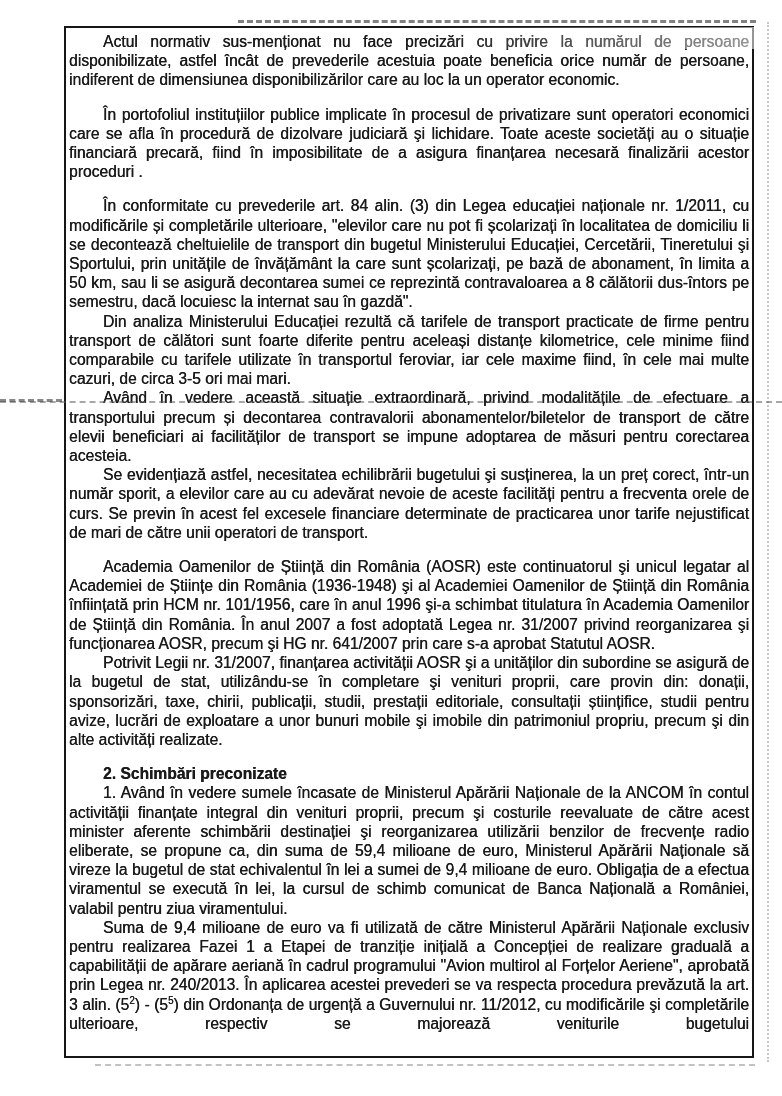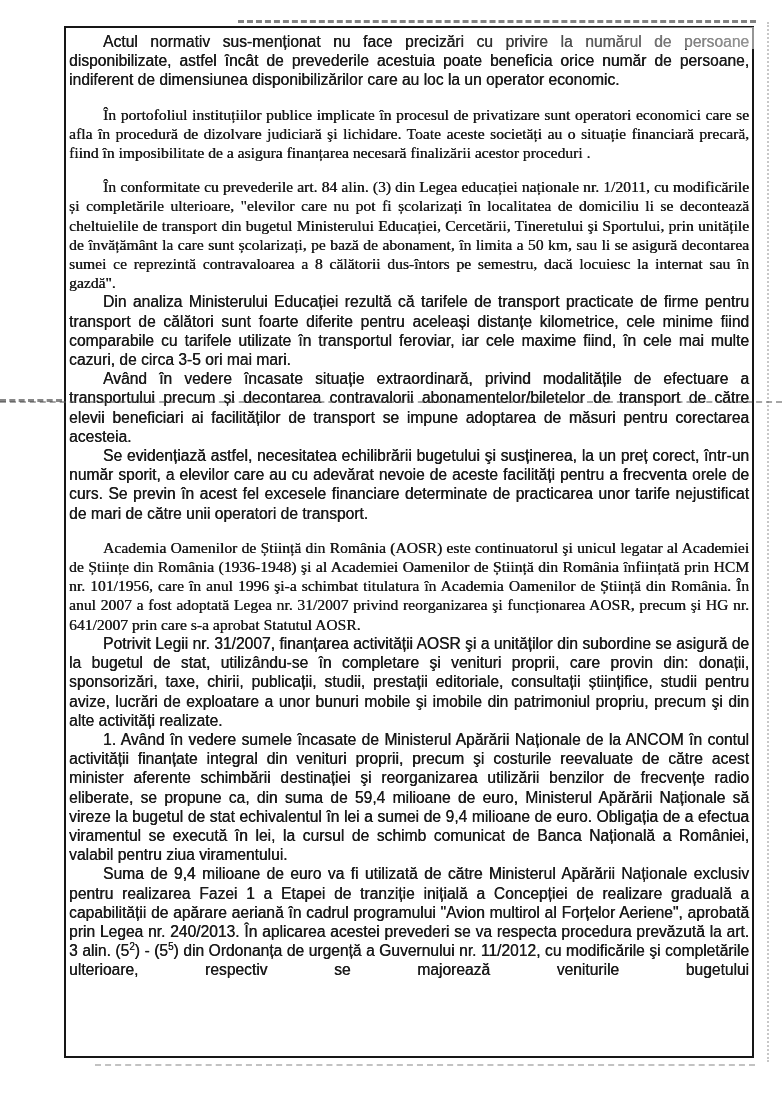--- a/index.html
+++ b/index.html
@@ -31,21 +31,21 @@
     background: transparent;
   }
   .doc-box p {
     margin: 0;
     font-size: 15.6px;
     line-height: 19.2px;
     text-align: justify;
     text-indent: 34px;
     text-shadow: 0.35px 0 0 currentColor; 
   }
-  .gap { margin-top: 15px !important; font-family: Liberation Serif, serif; }
+  .gap { margin-top: 15px !important; }
   .section-heading {
     font-weight: bold;
     text-shadow: 0.4px 0 0 currentColor;
   }
   .small-indent { text-indent: 18px !important; }
   .justify-last { text-align-last: justify; }
   sup {
     font-size: 10px;
     line-height: 0;
     vertical-align: super;
@@ -88,28 +88,29 @@
   <div class="doc-box">
 
     <p>Actul normativ sus-menționat nu face precizări cu privire la numărul de persoane disponibilizate, astfel încât de prevederile acestuia poate beneficia orice număr de persoane, indiferent de dimensiunea disponibilizărilor care au loc la un operator economic.</p>
 
     <p class="gap">În portofoliul instituțiilor publice implicate în procesul de privatizare sunt operatori economici care se afla în procedură de dizolvare judiciară şi lichidare. Toate aceste societăți au o situație financiară precară, fiind în imposibilitate de a asigura finanțarea necesară finalizării acestor proceduri .</p>
 
     <p class="gap">În conformitate cu prevederile art. 84 alin. (3) din Legea educației naționale nr. 1/2011, cu modificările și completările ulterioare, "elevilor care nu pot fi școlarizați în localitatea de domiciliu li se decontează cheltuielile de transport din bugetul Ministerului Educației, Cercetării, Tineretului şi Sportului, prin unitățile de învățământ la care sunt școlarizați, pe bază de abonament, în limita a 50 km, sau li se asigură decontarea sumei ce reprezintă contravaloarea a 8 călătorii dus-întors pe semestru, dacă locuiesc la internat sau în gazdă".</p>
 
     <p>Din analiza Ministerului Educației rezultă că tarifele de transport practicate de firme pentru transport de călători sunt foarte diferite pentru aceleași distanțe kilometrice, cele minime fiind comparabile cu tarifele utilizate în transportul feroviar, iar cele maxime fiind, în cele mai multe cazuri, de circa 3-5 ori mai mari.</p>
 
-    <p>Având în vedere încasate situație extraordinară, privind modalitățile de efectuare a transportului precum și decontarea contravalorii abonamentelor/biletelor de transport de către elevii beneficiari ai facilităților de transport se impune adoptarea de măsuri pentru corectarea acesteia.</p>
+    <p>Având în vedere această situație extraordinară, privind modalitățile de efectuare a transportului precum și decontarea contravalorii abonamentelor/biletelor de transport de către elevii beneficiari ai facilităților de transport se impune adoptarea de măsuri pentru corectarea acesteia.</p>
 
     <p>Se evidențiază astfel, necesitatea echilibrării bugetului şi susținerea, la un preț corect, într-un număr sporit, a elevilor care au cu adevărat nevoie de aceste facilități pentru a frecventa orele de curs. Se previn în acest fel excesele financiare determinate de practicarea unor tarife nejustificat de mari de către unii operatori de transport.</p>
 
     <p class="gap">Academia Oamenilor de Știință din România (AOSR) este continuatorul şi unicul legatar al Academiei de Științe din România (1936-1948) şi al Academiei Oamenilor de Știință din România înființată prin HCM nr. 101/1956, care în anul 1996 şi-a schimbat titulatura în Academia Oamenilor de Știință din România. În anul 2007 a fost adoptată Legea nr. 31/2007 privind reorganizarea şi funcționarea AOSR, precum şi HG nr. 641/2007 prin care s-a aprobat Statutul AOSR.</p>
 
     <p>Potrivit Legii nr. 31/2007, finanțarea activității AOSR şi a unităților din subordine se asigură de la bugetul de stat, utilizându-se în completare şi venituri proprii, care provin din: donații, sponsorizări, taxe, chirii, publicații, studii, prestații editoriale, consultații științifice, studii pentru avize, lucrări de exploatare a unor bunuri mobile şi imobile din patrimoniul propriu, precum şi din alte activități realizate.</p>
 
+    <p class="gap section-heading">2. Schimbări preconizate</p>
 
 
     <p>1. Având în vedere sumele încasate de Ministerul Apărării Naționale de la ANCOM în contul activității finanțate integral din venituri proprii, precum şi costurile reevaluate de către acest minister aferente schimbării destinației şi reorganizarea utilizării benzilor de frecvențe radio eliberate, se propune ca, din suma de 59,4 milioane de euro, Ministerul Apărării Naționale să vireze la bugetul de stat echivalentul în lei a sumei de 9,4 milioane de euro. Obligația de a efectua viramentul se execută în lei, la cursul de schimb comunicat de Banca Națională a României, valabil pentru ziua viramentului.</p>
 
     <p class="justify-last"><span>Suma de 9,4 milioane de euro va fi utilizată de către Ministerul Apărării Naționale exclusiv pentru realizarea Fazei 1 a Etapei de tranziție inițială a Concepției de realizare graduală a capabilității de apărare aeriană în cadrul programului "Avion multirol al Forțelor Aeriene", aprobată prin Legea nr. 240/2013. În aplicarea acestei prevederi se va respecta procedura prevăzută la art. 3 alin. (5</span><sup>2</sup><span>) - (5</span><sup>5</sup><span>) din Ordonanța de urgență a Guvernului nr. 11/2012, cu modificările şi completările ulterioare, respectiv se majorează veniturile bugetului</span></p>
 
   </div>
 
   <div class="artifact artifact-h-mid"></div>
   <div class="artifact artifact-h-mid-left"></div>

